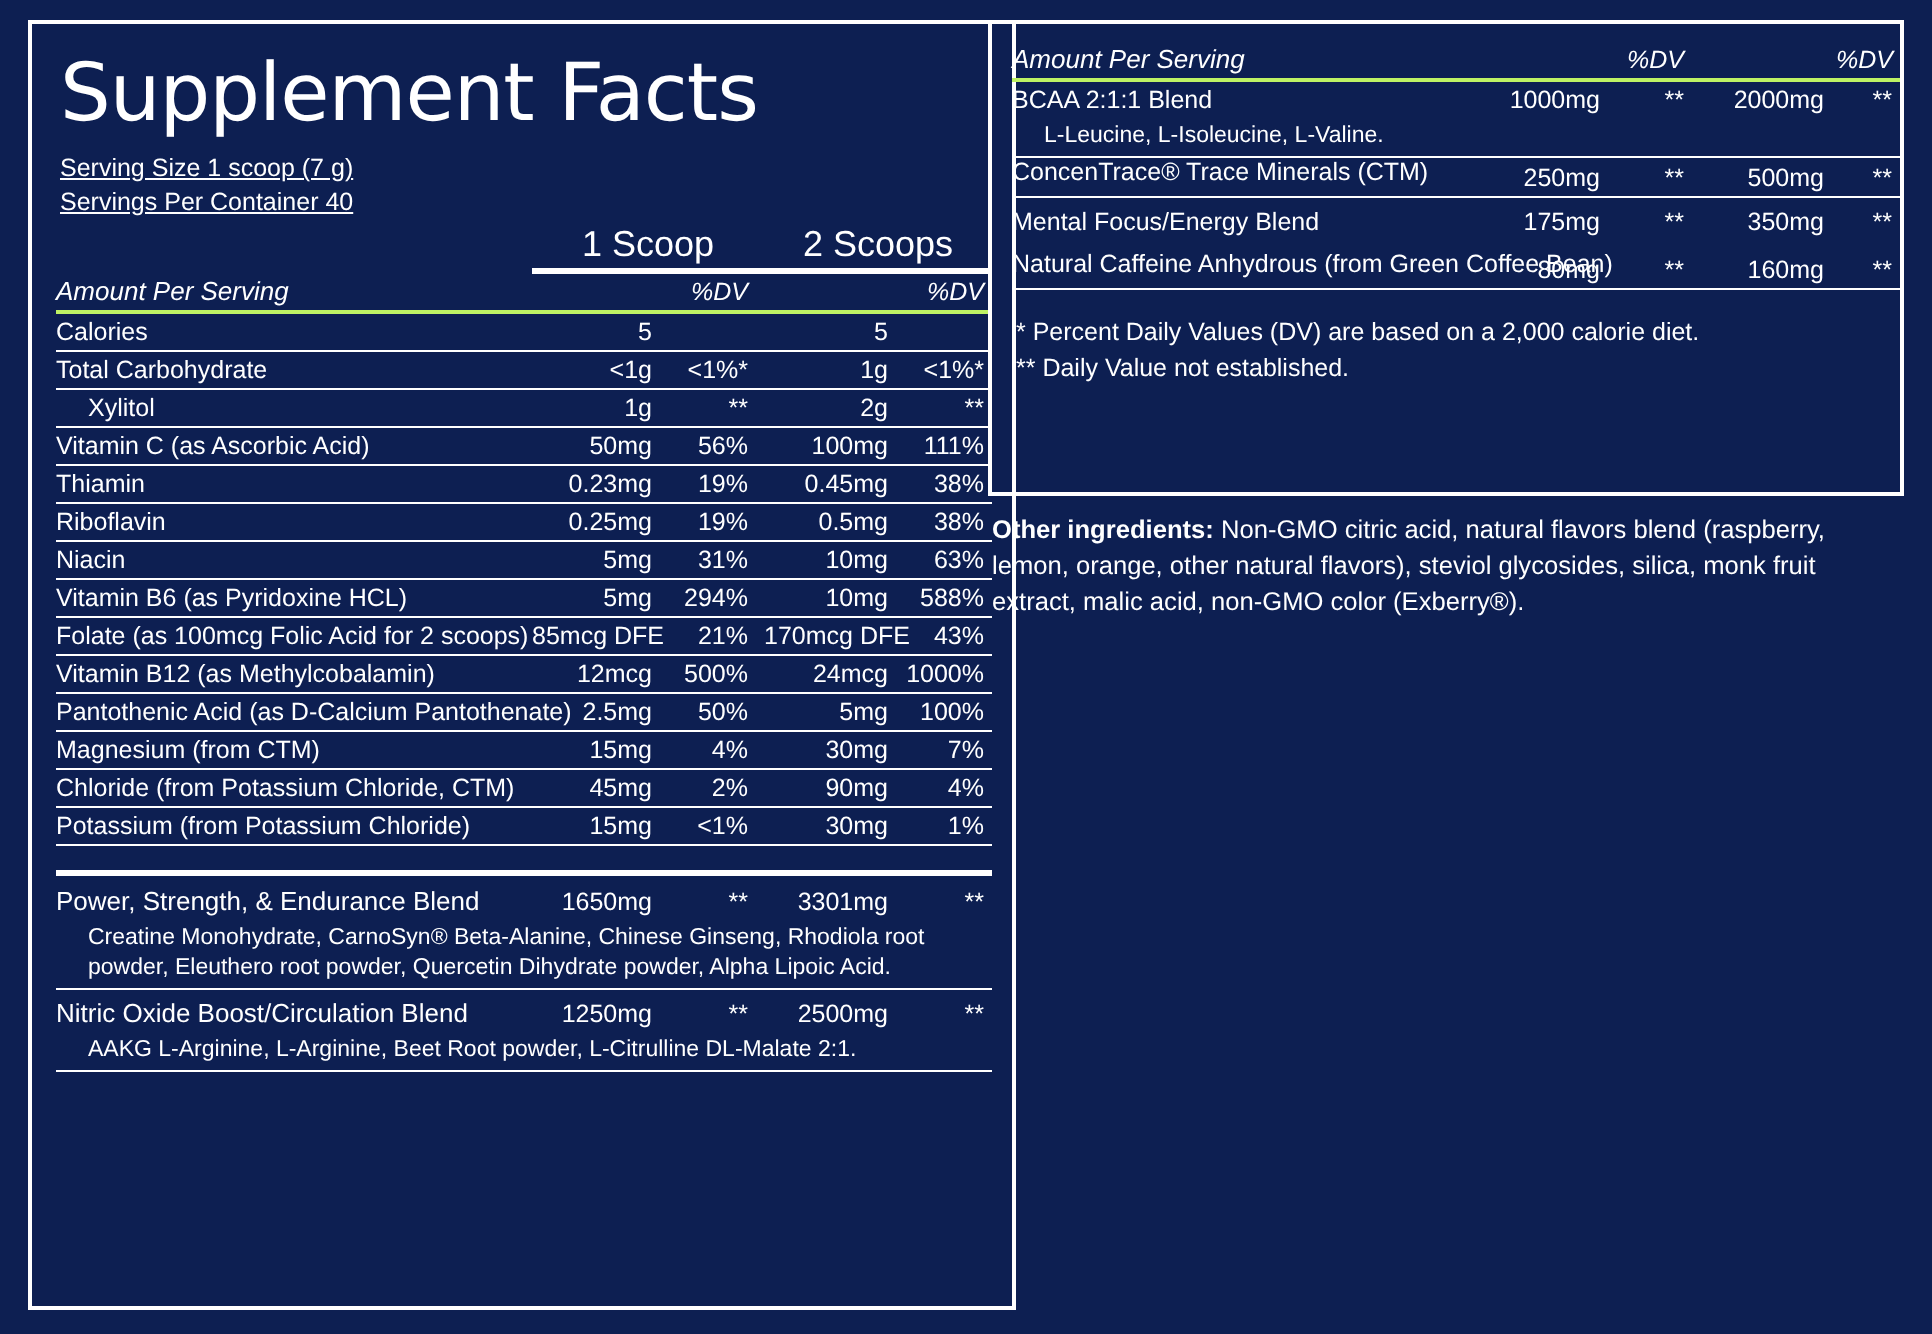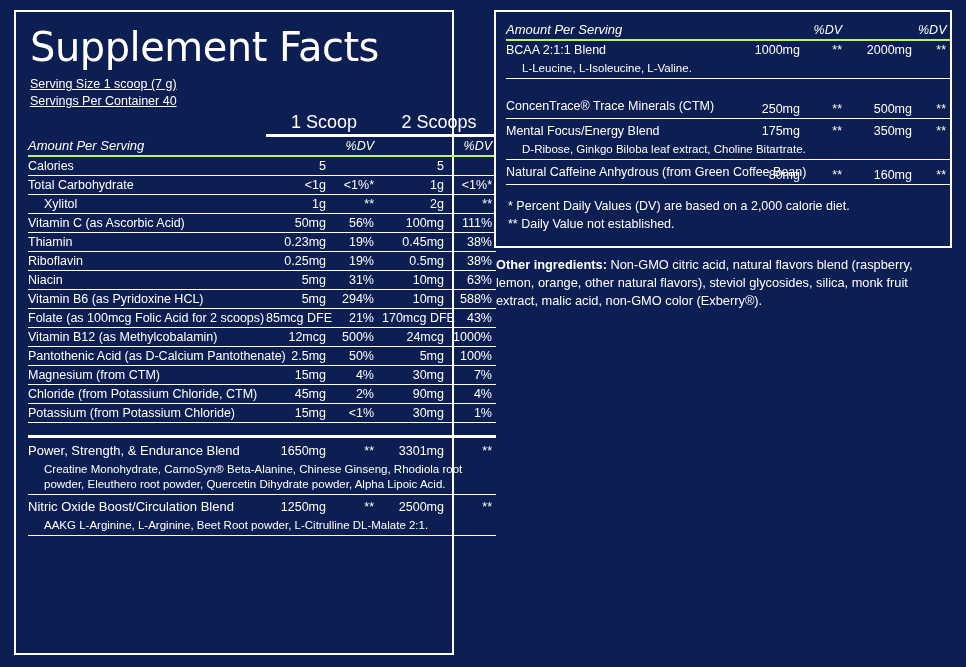--- a/index.html
+++ b/index.html
@@ -23,21 +23,21 @@
 
   
   .panel {
     position: absolute;
     border: 2px solid #ffffff;
     box-sizing: border-box;
   }
   #left-panel {
     left: 14px;
     top: 10px;
-    width: 440px;
+    width: 494px;
     height: 645px;
     padding: 10px 12px 0 12px;
   }
   #right-panel {
     left: 494px;
     top: 10px;
     width: 458px;
     height: 238px;
     padding: 8px 10px 0 10px;
   }
@@ -316,37 +316,34 @@
         <td class="c-amt1">1000mg</td>
         <td class="c-dv1">**</td>
         <td class="c-amt2">2000mg</td>
         <td class="c-dv2">**</td>
       </tr>
       <tr class="rule-thin">
         <td class="sub" colspan="5">L-Leucine, L-Isoleucine, L-Valine.</td>
       </tr>
 
       <tr class="rule-thin">
-        <td style="padding-top:20px;padding-bottom:5px;">ConcenTrace® Trace Minerals (CTM)</td>
+        <td style="padding-top:0;padding-bottom:5px;">ConcenTrace® Trace Minerals (CTM)</td>
         <td class="c-amt1">250mg</td>
         <td class="c-dv1">**</td>
         <td class="c-amt2">500mg</td>
         <td class="c-dv2">**</td>
       </tr>
 
       <tr>
         <td style="padding-top:5px;">Mental Focus/Energy Blend</td>
         <td class="c-amt1" style="padding-top:2px;">175mg</td>
         <td class="c-dv1" style="padding-top:5px;">**</td>
         <td class="c-amt2" style="padding-top:5px;">350mg</td>
         <td class="c-dv2" style="padding-top:5px;">**</td>
       </tr>
-      <tr class="rule-thin">
-        <td class="sub" colspan="5">D-Ribose, Ginkgo Biloba leaf extract, Choline Bitartrate.</td>
-      </tr>
 
       <tr class="rule-thin">
         <td style="padding-top:5px;padding-bottom:5px;">Natural Caffeine Anhydrous (from Green Coffee Bean)</td>
         <td class="c-amt1">80mg</td>
         <td class="c-dv1">**</td>
         <td class="c-amt2">160mg</td>
         <td class="c-dv2">**</td>
       </tr>
     </tbody>
       </table>

